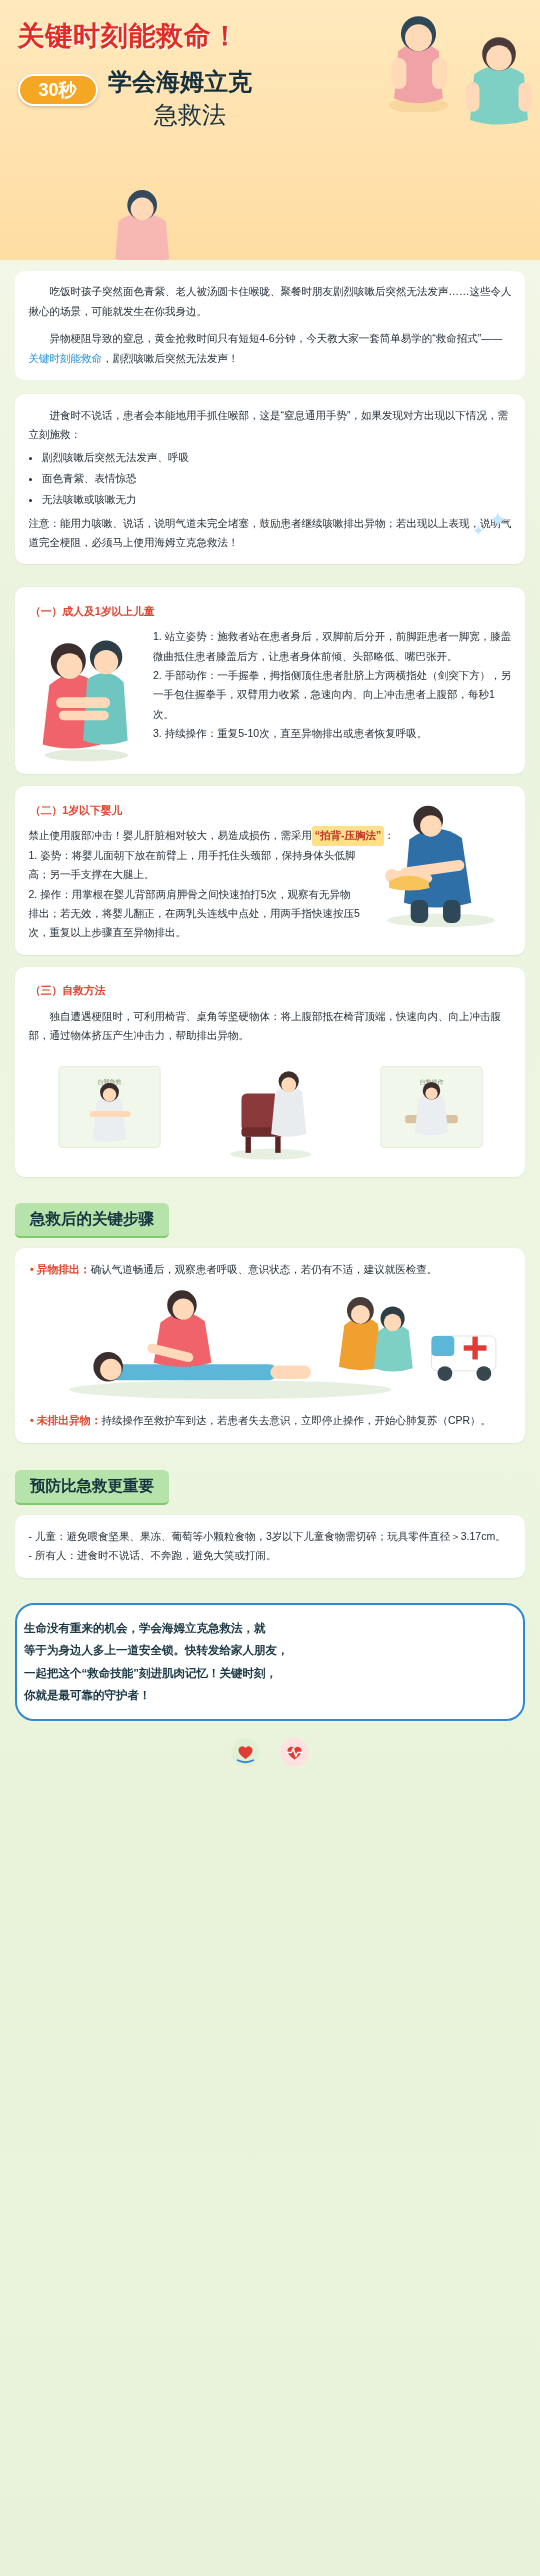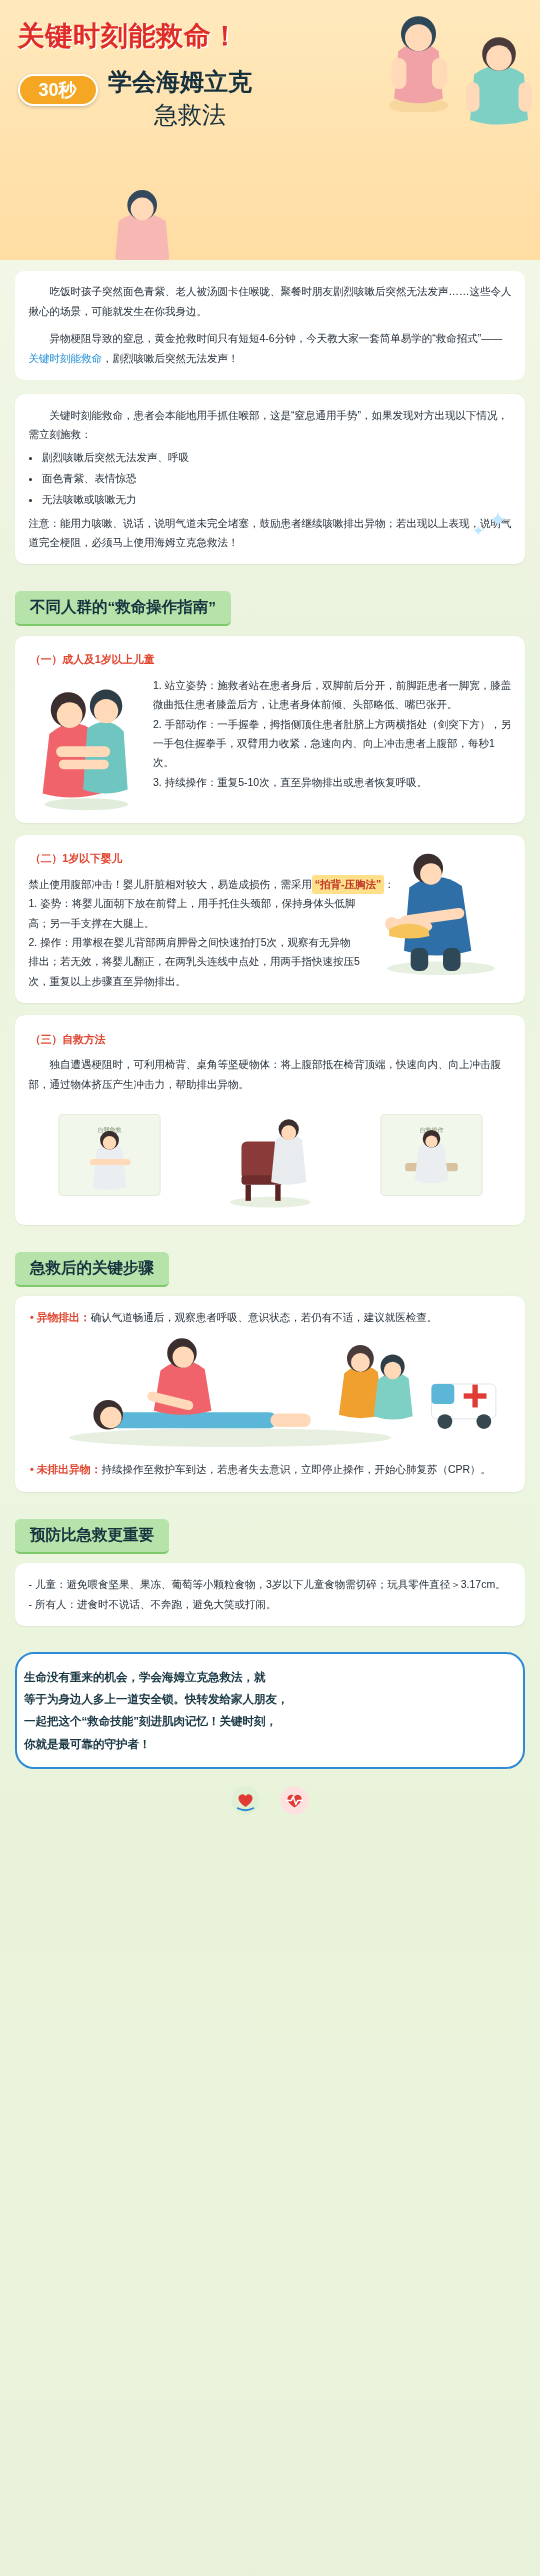--- a/index.html
+++ b/index.html
@@ -210,38 +210,35 @@
 
   <div class="intro">
     <p>吃饭时孩子突然面色青紫、老人被汤圆卡住喉咙、聚餐时朋友剧烈咳嗽后突然无法发声……这些令人揪心的场景，可能就发生在你我身边。</p>
     <p>
       <span>异物梗阻导致的窒息，黄金抢救时间只有短短4-6分钟，今天教大家一套简单易学的</span><span>“救命招式”——</span><span class="hl">关键时刻能救命</span><span>，剧烈咳嗽后突然无法发声！</span>
     </p>
   </div>
 
   <div class="section">
     <div class="panel">
-      <div class="indent">关键时刻能救命，患者会本能地用手抓住喉部，这是“窒息通用手势”，如果发现对方出现以下情况，需立刻施救：</div>
+      <div class="indent">进食时不说话，患者会本能地用手抓住喉部，这是“窒息通用手势”，如果发现对方出现以下情况，需立刻施救：</div>
       <ul class="bullets">
         <li>剧烈咳嗽后突然无法发声、呼吸</li>
         <li>面色青紫、表情惊恐</li>
         <li>无法咳嗽或咳嗽无力</li>
       </ul>
       <div class="note">注意：能用力咳嗽、说话，说明气道未完全堵塞，鼓励患者继续咳嗽排出异物；若出现以上表现，说明气道完全梗阻，必须马上使用海姆立克急救法！</div>
       <div style="position:relative;height:0">
         <span class="sparkle" style="right:4px;top:-53px">✦</span>
         <span class="sparkle" style="right:27px;top:-35px;font-size:15px">✦</span>
       </div>
     </div>
   </div>
 
   <div class="section">
-    <div class="sec-title-wrap">
-      <div class="sec-title wide">不同人群的“救命操作指南”</div>
-    </div>
 
     <div class="panel">
       <div class="sub-title">（一）成人及1岁以上儿童</div>
       <div style="display:flex;gap:9.5px;align-items:flex-start">
         <svg width="115" height="135" viewBox="0 0 170 200" style="flex:none">
           <ellipse cx="85" cy="190" rx="62" ry="9" fill="#cfe0c2" opacity=".6"></ellipse>
           <path d="M30 86 q34 -30 66 -4 l10 92 q-44 12 -86 0z" fill="#f0636a"></path>
           <circle cx="58" cy="50" r="26" fill="#3b2e2e"></circle>
           <circle cx="60" cy="58" r="19" fill="#ffd9b8"></circle>
           <path d="M86 78 q30 -22 54 4 l6 86 q-34 12 -66 0z" fill="#6fc6c0"></path>

